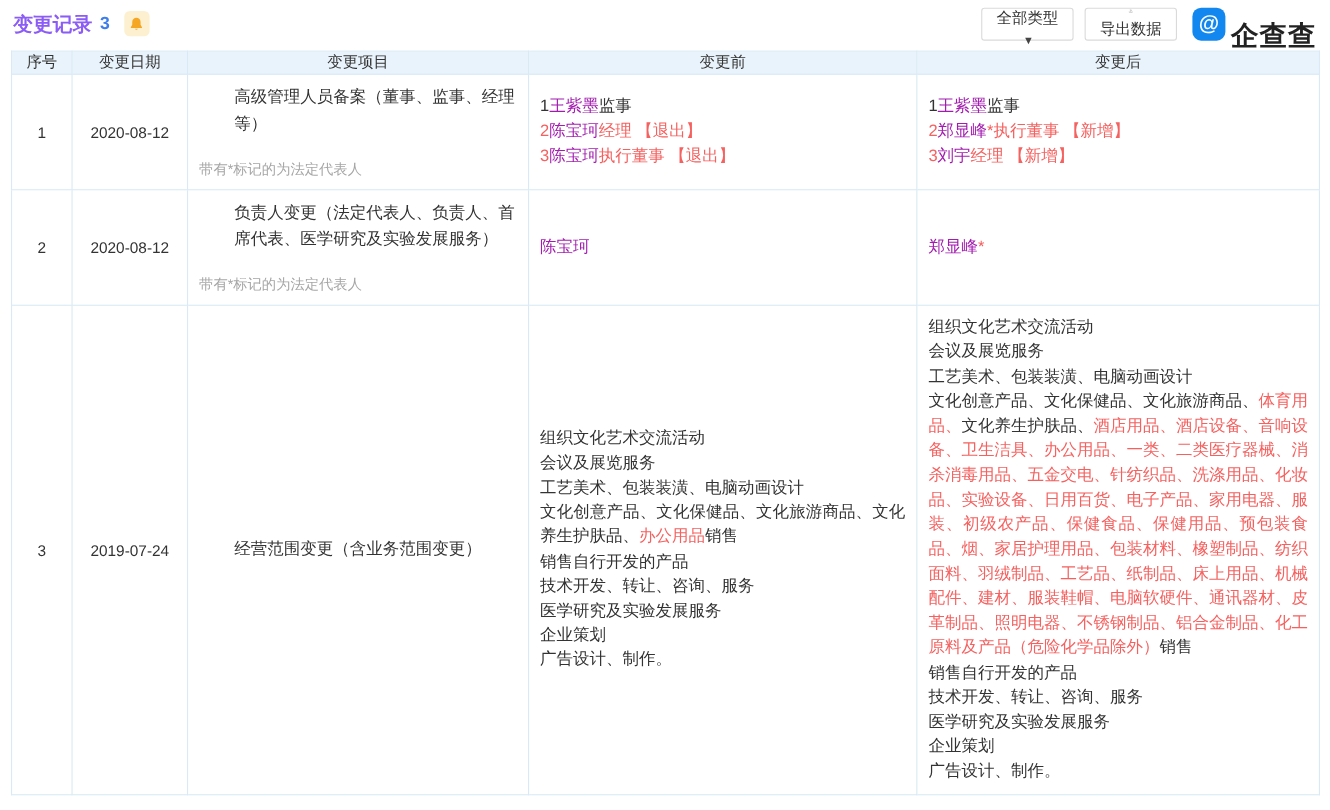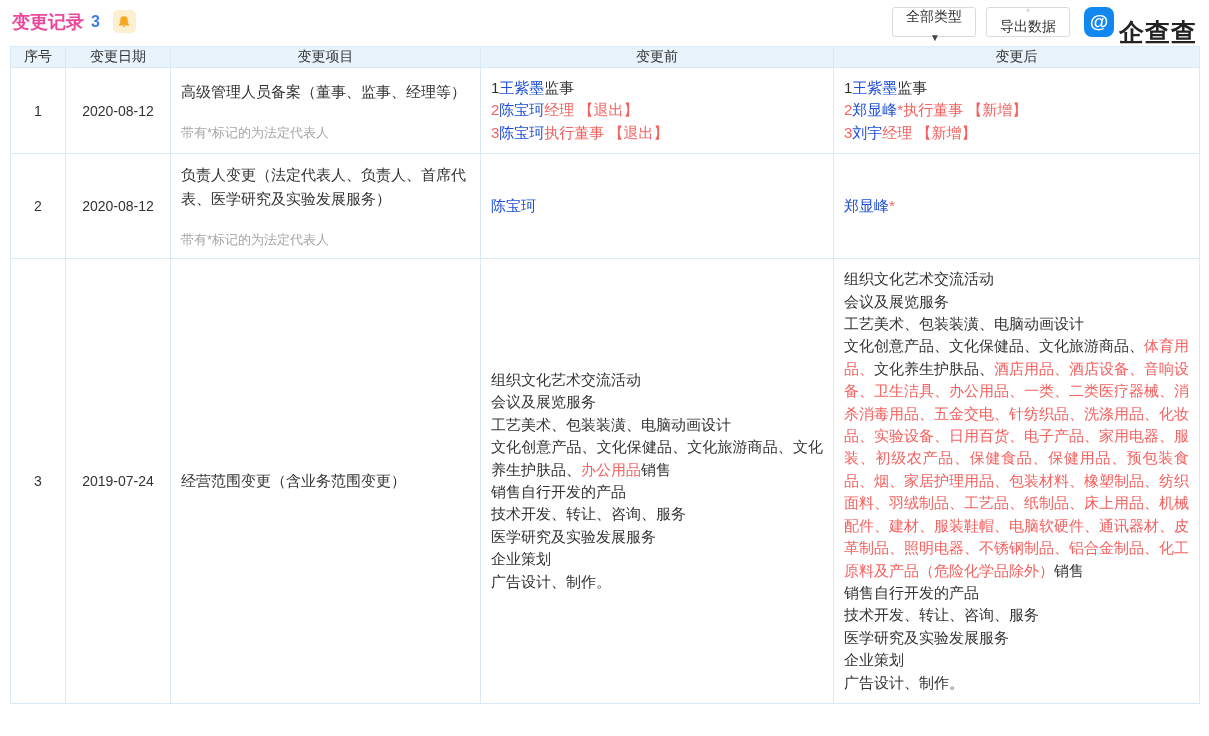--- a/index.html
+++ b/index.html
@@ -3,21 +3,21 @@
 <meta charset="utf-8">
 <style>
   * { box-sizing: border-box; }
   html, body { margin: 0; padding: 0; }
   body {
     width: 1209px; height: 736px; background: #fff; overflow: hidden;
     font-family: "Liberation Sans", "DejaVu Sans", sans-serif; color: #333;
   }
   .topbar { display: flex; justify-content: space-between; align-items: center; padding: 5px 12px 2px 12px; height: 40px; }
   .title-wrap { display: flex; align-items: center; gap: 7px; }
-  .page-title { font-size: 18px; font-weight: bold; color: #ec4899; }
+  .page-title { font-size: 18px; font-weight: bold; color: #8b5cf6; }
   .count { font-size: 16px; font-weight: bold; color: #3D7EEB; }
   .bell {
     width: 23px; height: 23px; margin-left: 6px; background: #FCF0D0; border-radius: 5px;
     display: flex; align-items: center; justify-content: center; cursor: pointer;
   }
   .actions { display: flex; align-items: center; }
   .btn {
     display: inline-flex; align-items: center; gap: 6px; background: #fff;
     border: 1px solid #DADADA; border-radius: 3px; height: 30px; padding: 0 13px;
     font-size: 14px; color: #333; cursor: pointer; font-family: inherit; margin-left: 10px; flex-direction: column;
@@ -28,26 +28,26 @@
     width: 30px; height: 30px; background: #1287F0; border-radius: 8px; color: #fff;
     display: flex; align-items: center; justify-content: center; font-size: 19px; font-weight: bold;
   }
   .logo-text { font-size: 25px; font-weight: 600; color: #222; letter-spacing: 1px; margin-top: 22px; }
 
   table { width: 1189px; margin: 6px 10px 0 10px; border-collapse: collapse; table-layout: fixed; }
   th, td { border: 1px solid #D9EAF6; }
   thead th { background: #E9F3FB; height: 20px; font-weight: normal; font-size: 14px; color: #333; text-align: center; }
   td { font-size: 15px; padding: 9px 10px; vertical-align: middle; }
   td.no, td.date { text-align: center; font-size: 14px; }
-  .item-title { font-size: 15px; line-height: 1.6; color: #333; }
+  .item-title { font-size: 15px; line-height: 1.6; color: #333; margin-left: 32px; }
   .item-note { font-size: 13px; color: #A6A6A6; margin-top: 20px; }
   .line { line-height: 22.4px; text-align: justify; }
   .seg-dark { color: #333; }
   .seg-red  { color: #F5615F; }
-  .seg-link { color: #1d4ed8; cursor: pointer; }
+  .seg-link { color: #a21caf; cursor: pointer; }
 </style>
 </head>
 <body>
 
 <div class="topbar">
   <div class="title-wrap">
     <span class="page-title">变更记录</span>
     <span class="count">3</span>
     <span class="bell">
       <svg width="14" height="14" viewBox="0 0 24 24" fill="#F5A623">

